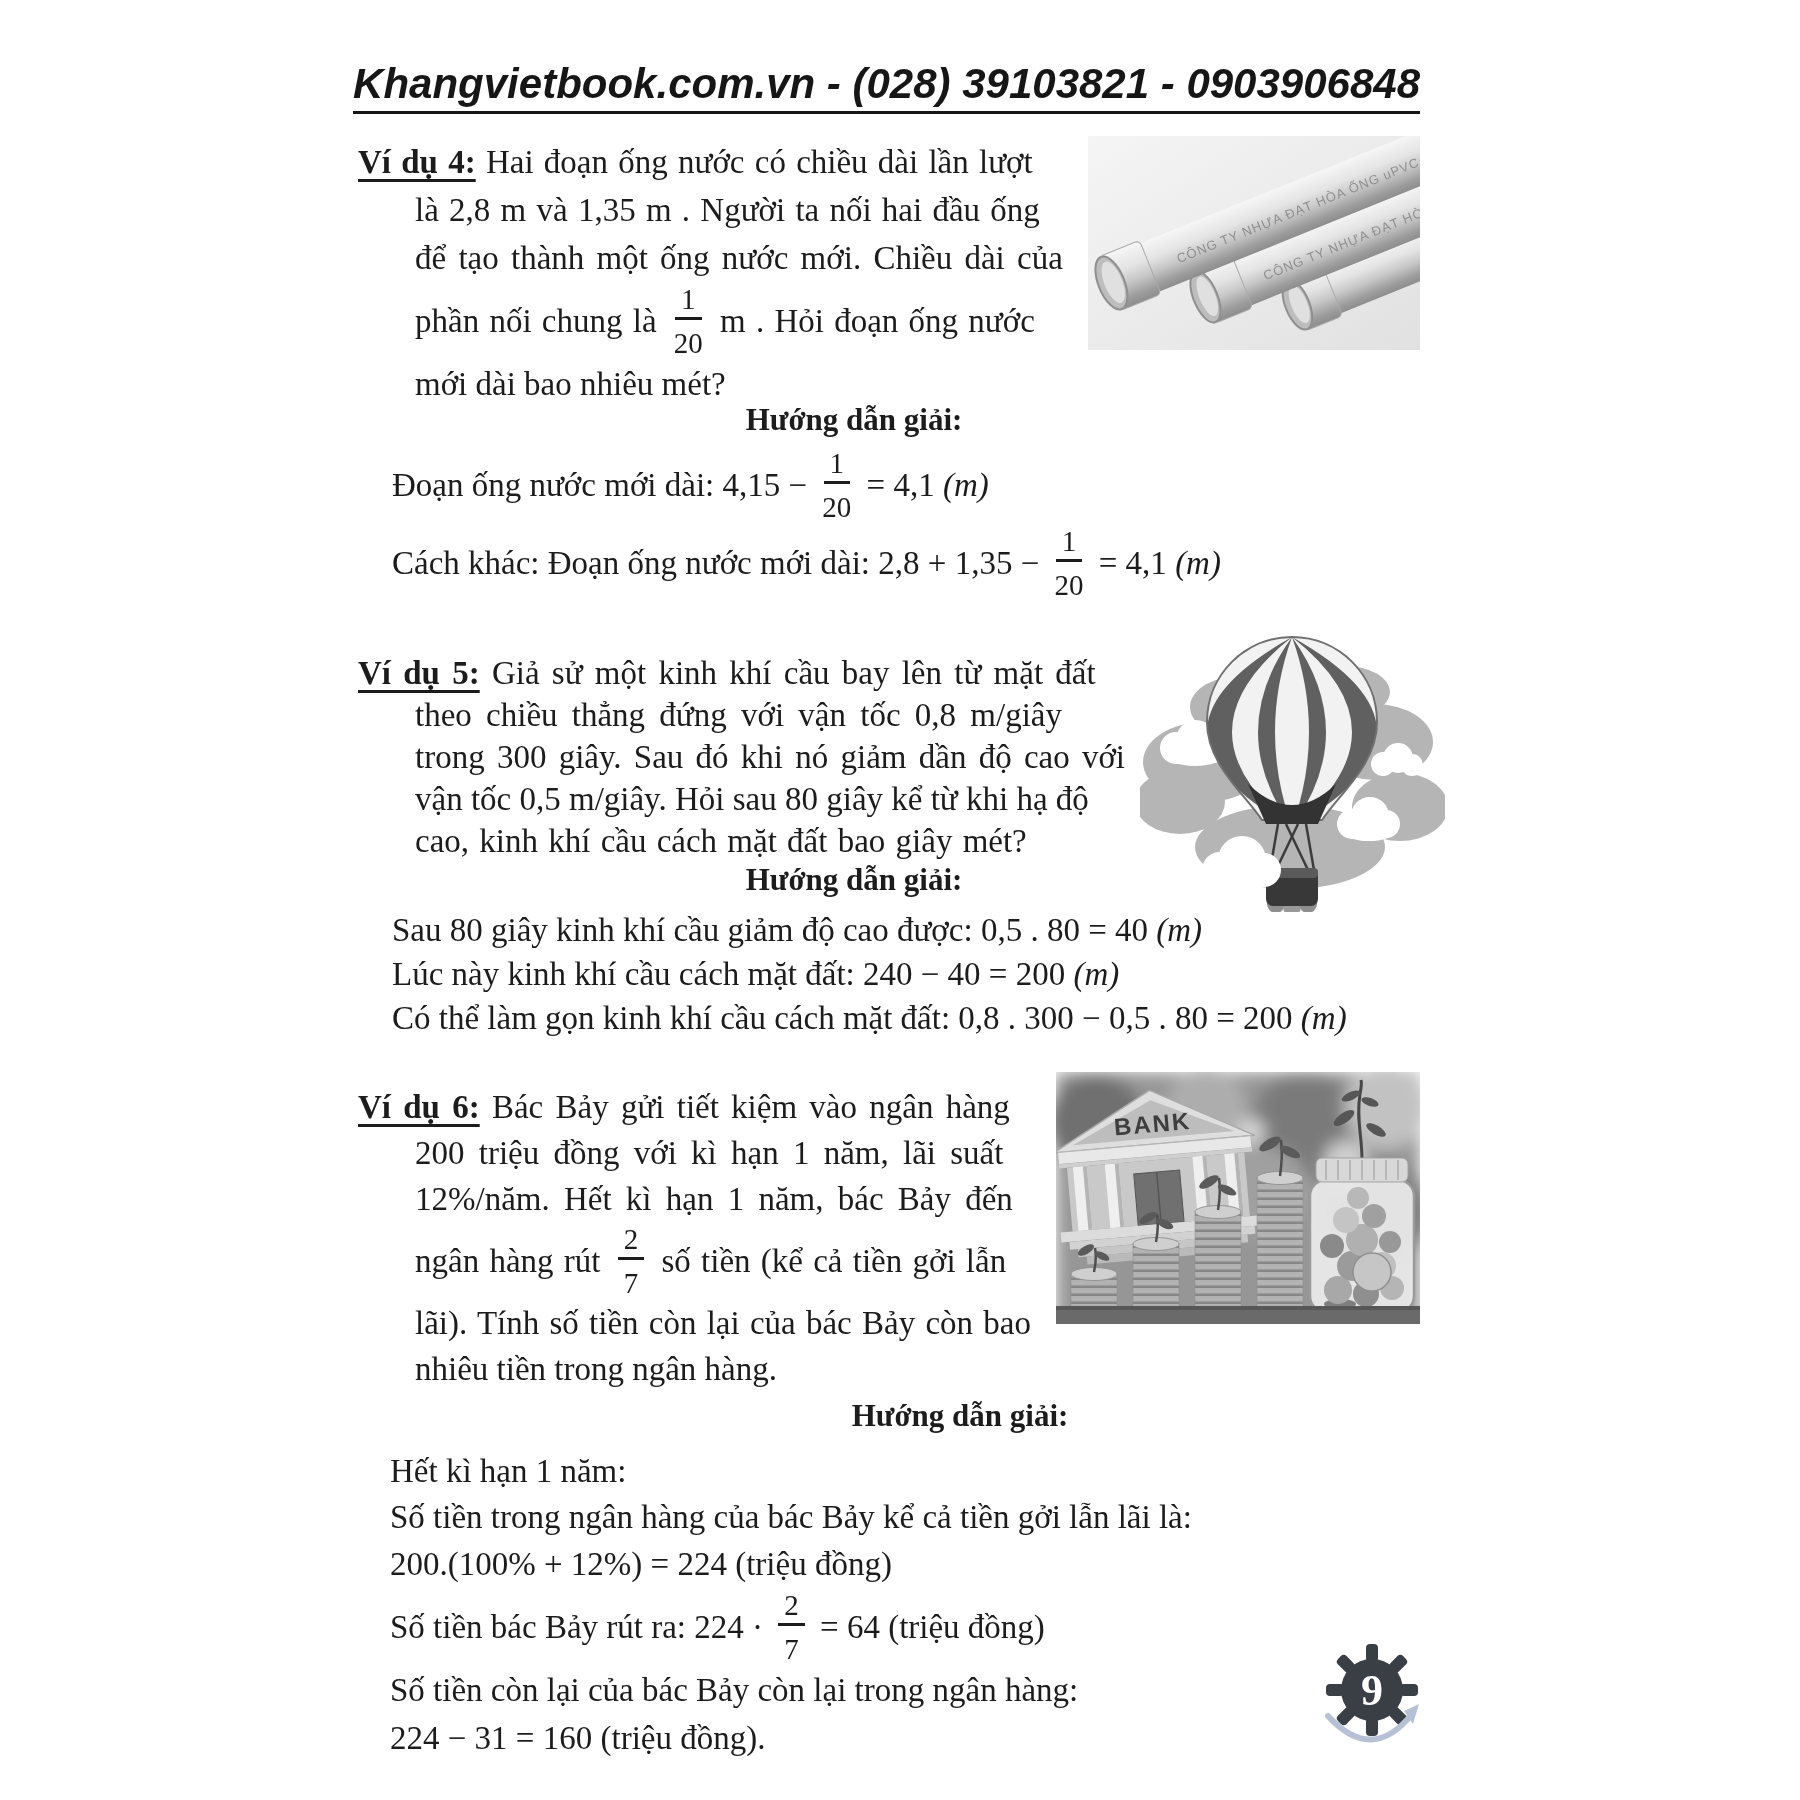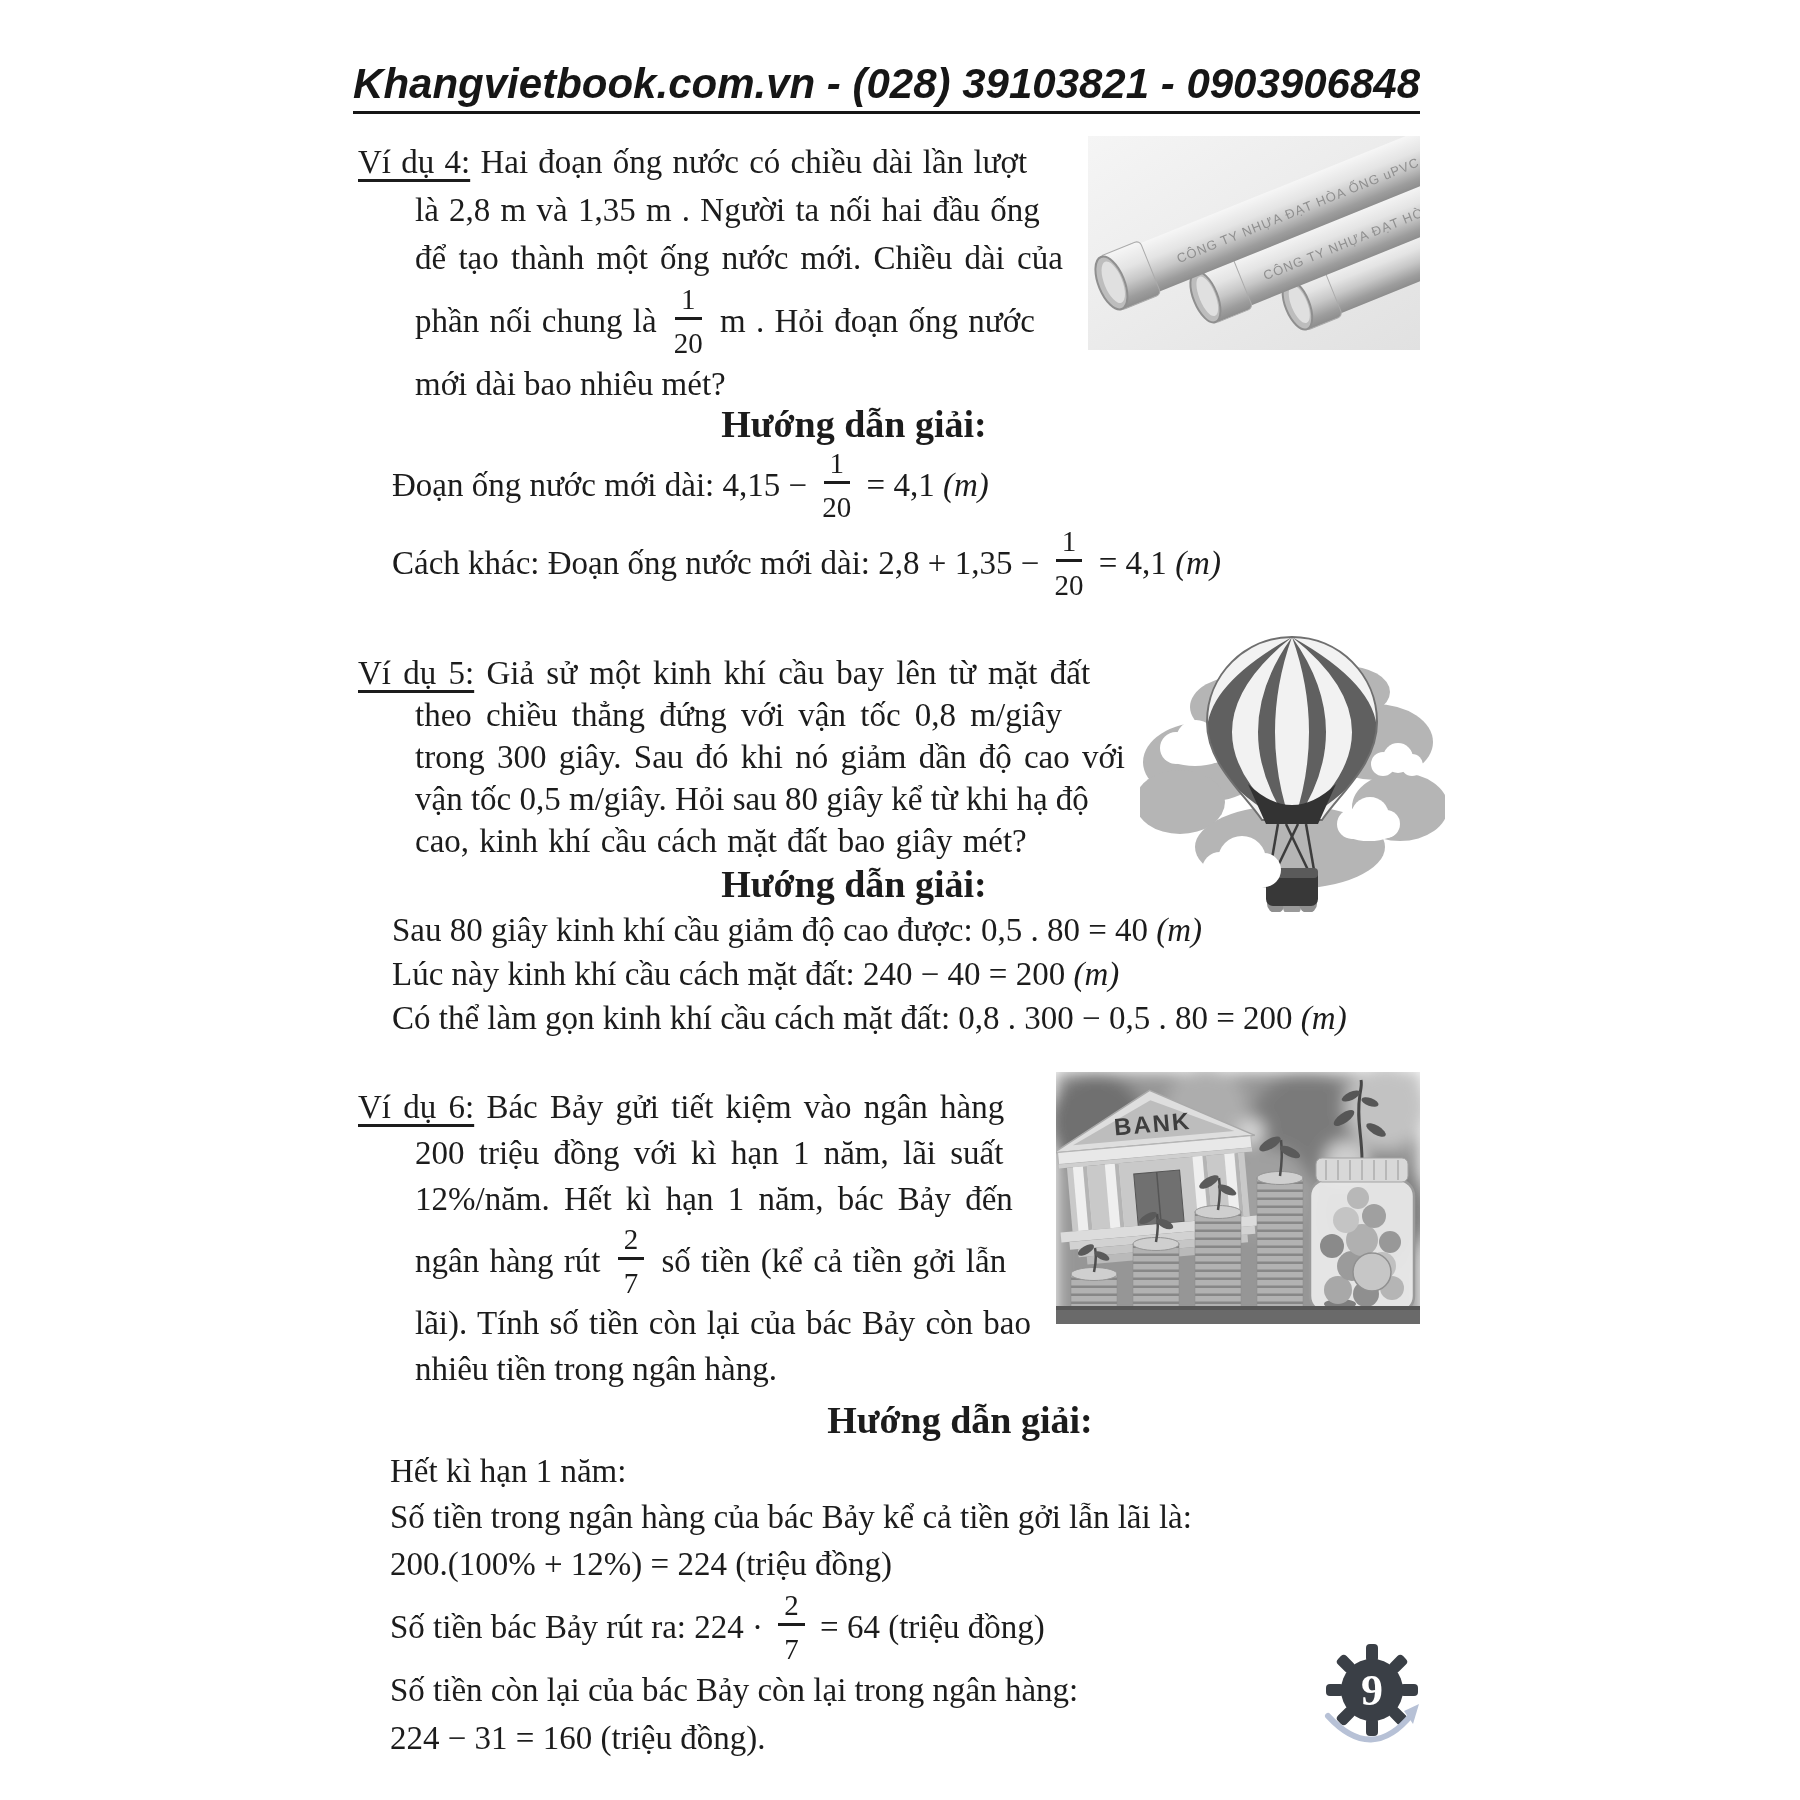--- a/index.html
+++ b/index.html
@@ -13,22 +13,22 @@
   .ln{white-space:nowrap;}
   .ind{padding-left:57px;}
   .ex4 .ln{height:48px;line-height:48px;}
   .ex5 .ln{height:42px;line-height:42px;}
   .sol4 .ln{height:48px;line-height:48px;}
   .sol5 .ln{height:44px;line-height:44px;}
   .ex6 .ln{height:46px;line-height:46px;}
   .sol6 .ln{height:46px;line-height:46px;}
   .sol6 .tall{height:48px;line-height:48px;}
   .fracline.ln{height:78px;line-height:78px;}
-  .hdg{position:absolute;font-weight:bold;font-size:38px;text-align:center;white-space:nowrap;}
-  .exlabel{font-weight:normal;text-decoration:underline;text-decoration-thickness:3px;text-underline-offset:6px;margin-top:14px;}
+  .hdg{position:absolute;font-weight:bold;font-size:31px;text-align:center;white-space:nowrap;}
+  .exlabel{font-weight:bold;text-decoration:underline;text-decoration-thickness:3px;text-underline-offset:6px;margin-top:14px;}
   .frac{display:inline-flex;flex-direction:column;align-items:center;vertical-align:middle;
         margin:0 7px;font-size:29px;line-height:1.05;transform:translateY(-3px);}
   .frac .fnum{padding:0 6px 2px;border-bottom:3px solid #1c1c1c;}
   .frac .fden{padding-top:8px;}
   .unit-i{font-style:italic;}
   .ws2{word-spacing:2px;}.ws4{word-spacing:4px;}.ws6{word-spacing:6px;}
 </style>
 </head>
 <body>
 

